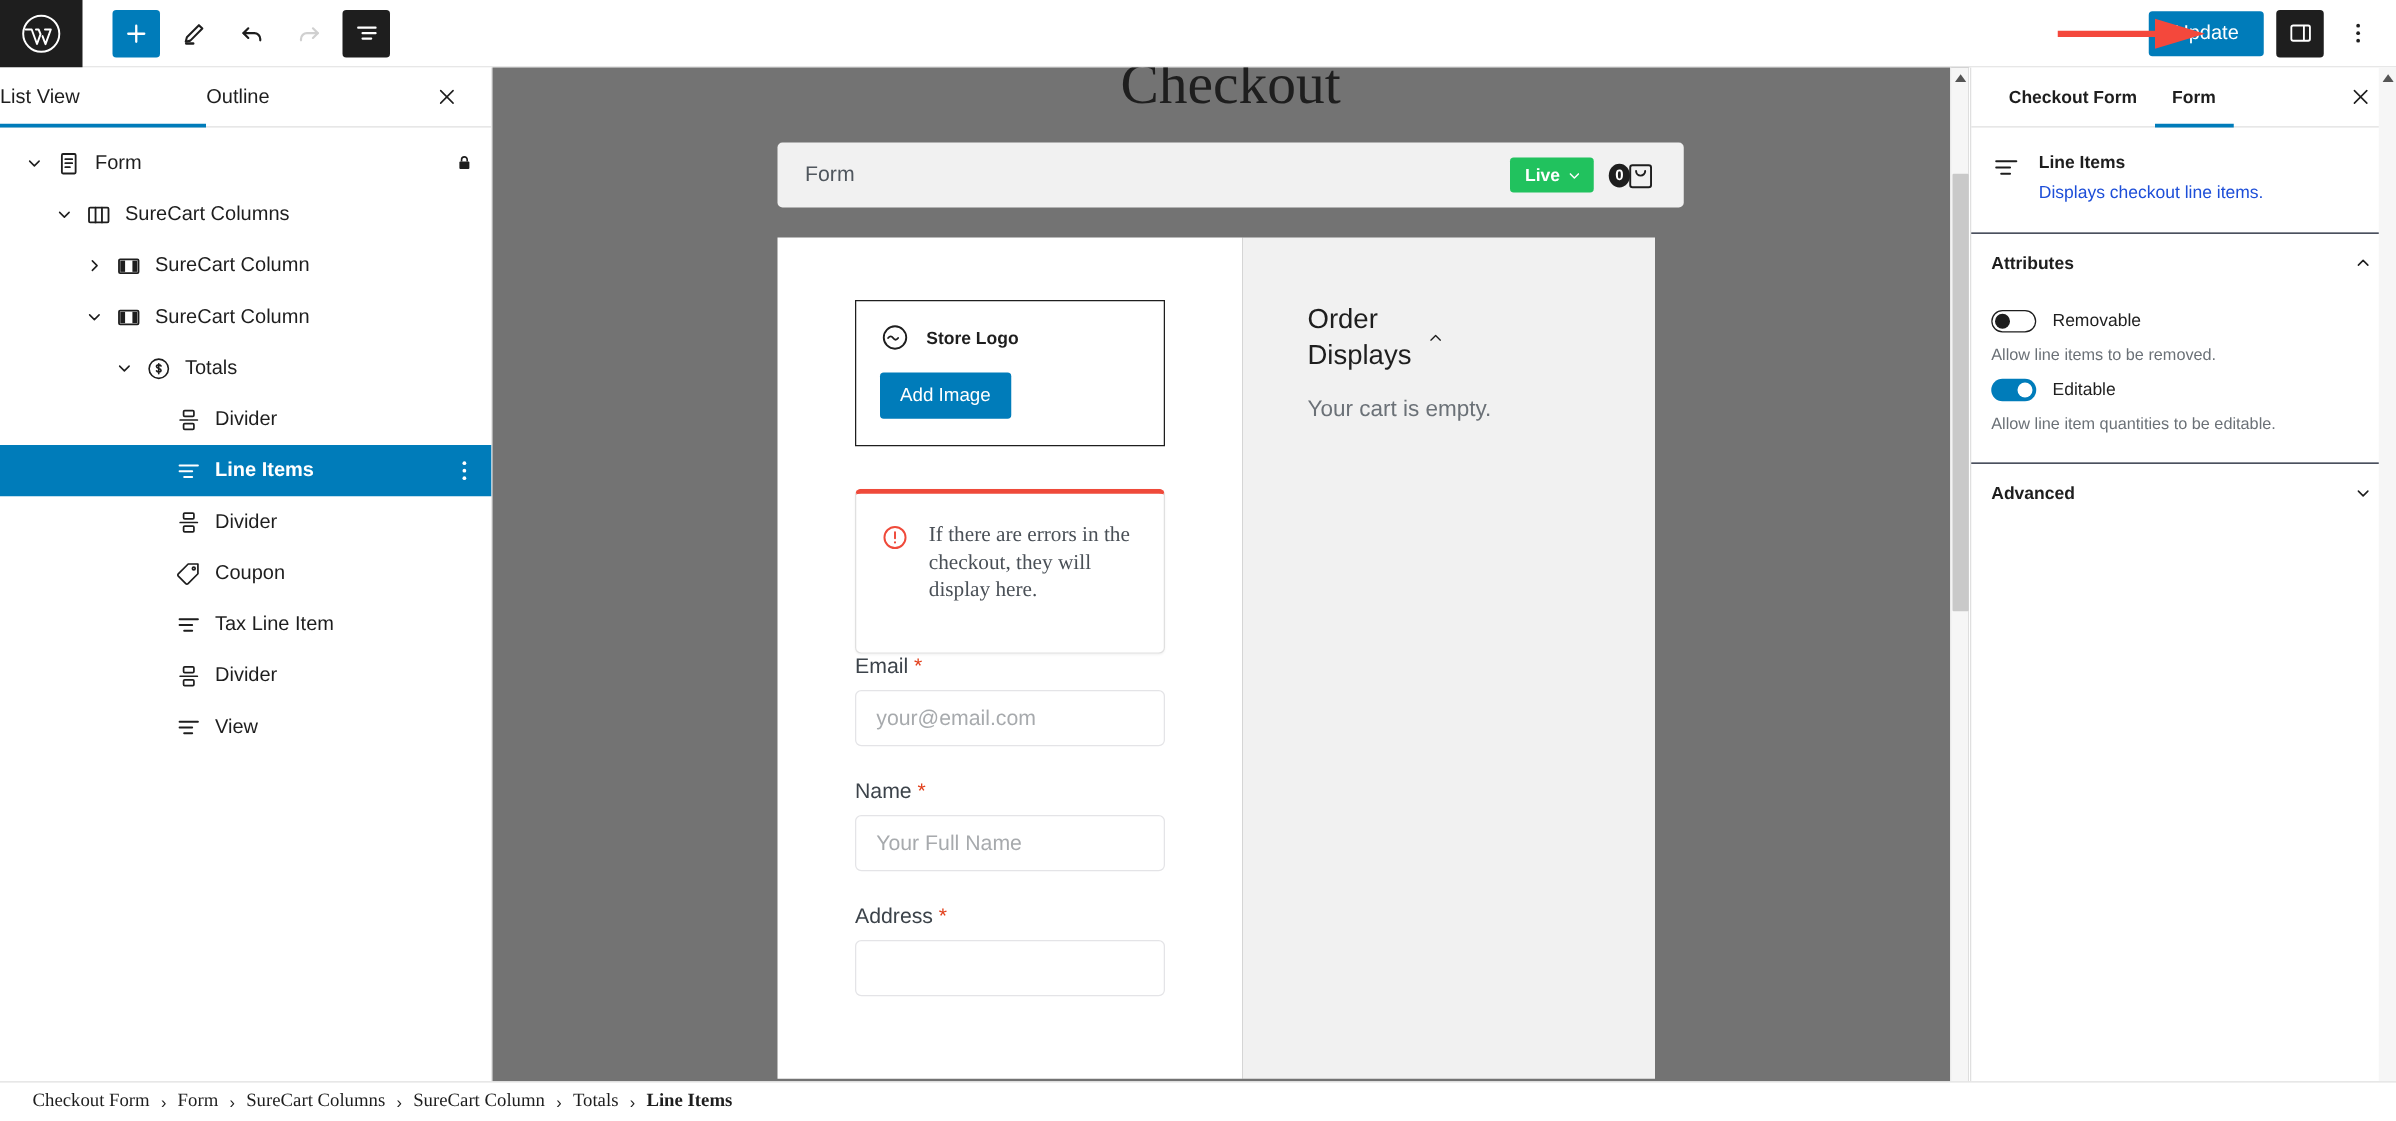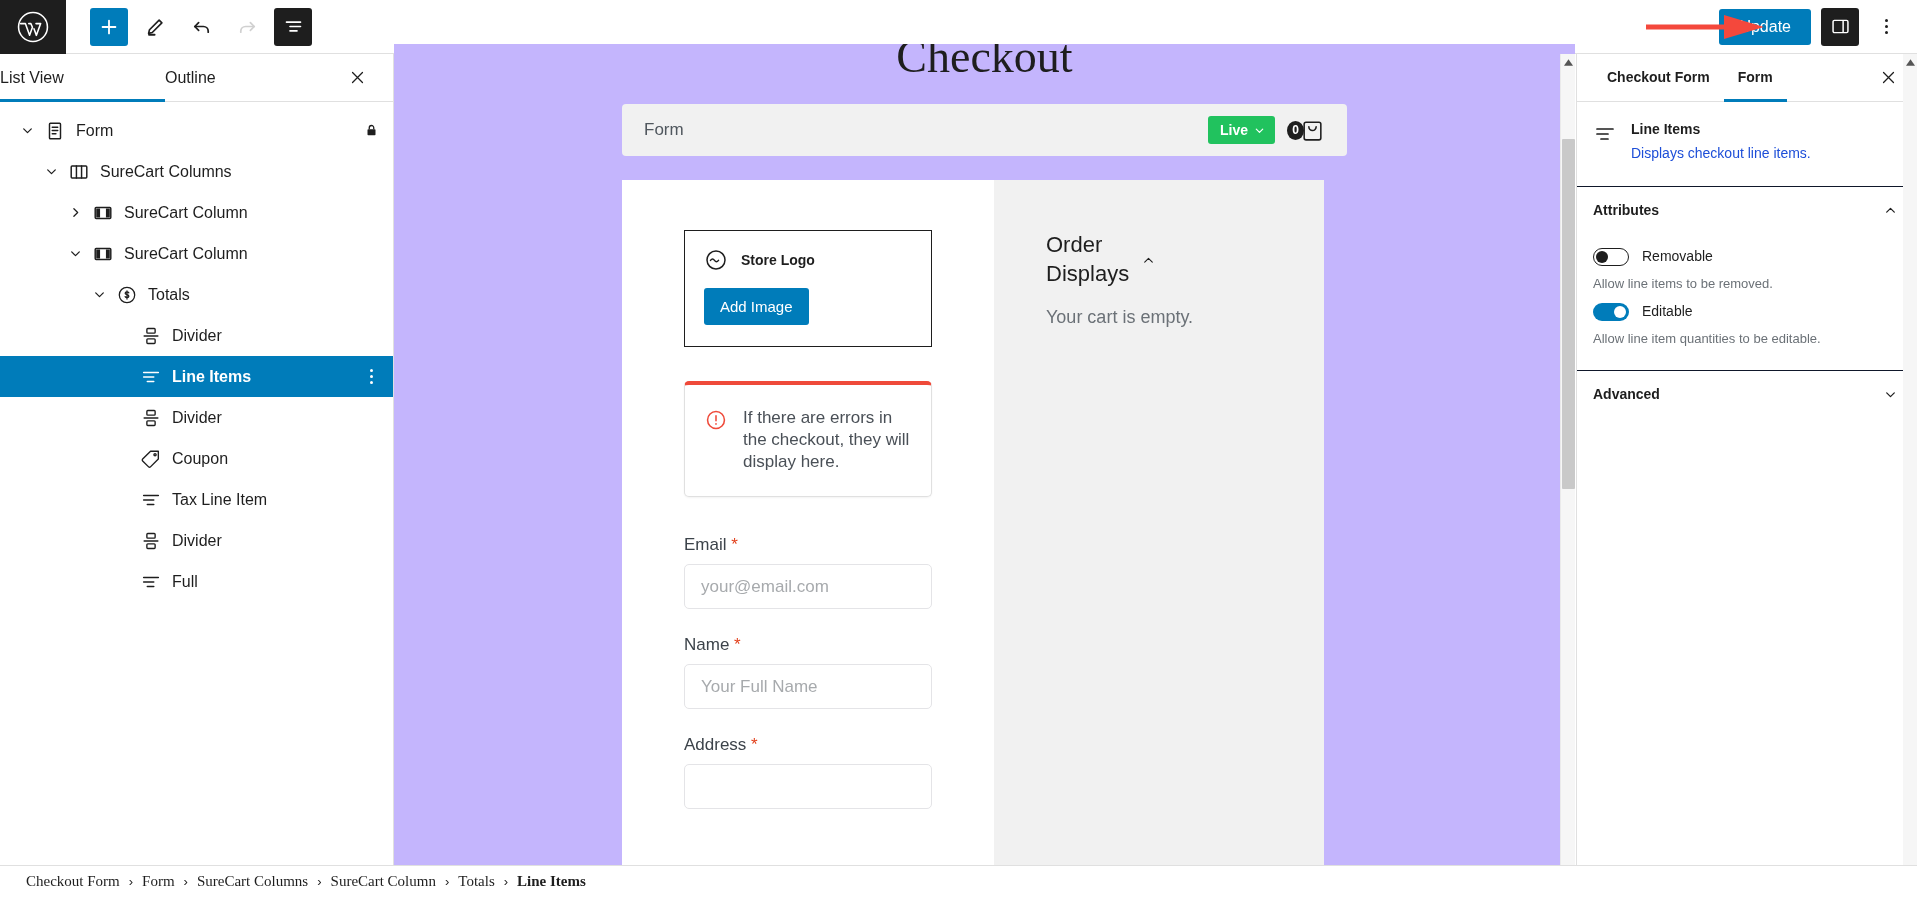--- a/index.html
+++ b/index.html
@@ -89,22 +89,22 @@
   .trow .tlabel { white-space: nowrap; }
   .trow .lock { margin-left: auto; display: flex; align-items: center; }
   .trow .rowmenu {
     margin-left: auto; display: flex; flex-direction: column; gap: 3px;
     align-items: center; padding: 6px 6px 6px 10px;
   }
   .trow .rowmenu i { width: 3px; height: 3px; border-radius: 50%; background: #fff; display: block; }
 
   
   .canvas {
-    position: absolute; top: 44px; left: 394px; width: 1181px; height: 843px;
-    background: #c4b5fd; overflow: hidden;
+    position: absolute; top: 54px; left: 394px; width: 1181px; height: 843px;
+    background: #737373; overflow: hidden;
   }
   .canvas-inner { position: absolute; top: -14px; left: 0; width: 1181px; }
   .page-title {
     text-align: center; font-size: 46px; font-weight: 400; color: #1e1e1e;
     font-family: "Liberation Serif", serif; height: 56px; overflow: hidden;
   }
   .form-header {
     margin: 18px 228px 0 228px; background: #f1f1f1; border-radius: 4px;
     height: 52px; display: flex; align-items: center; padding: 0 22px;
   }
@@ -132,22 +132,22 @@
   }
   .logo-row { display: flex; align-items: center; gap: 13px; margin-bottom: 16px; }
   .logo-row span { font-size: 14px; font-weight: 700; color: #1e1e1e; }
   .add-image-btn {
     background: #007cba; color: #fff; border: none; border-radius: 3px;
     font-size: 15px; padding: 11px 16px; cursor: pointer;
     font-family: "Liberation Sans", sans-serif; line-height: 1;
   }
   .error-card {
     border: 1px solid #e0e0e0; border-top: 4px solid #ef4a3a; border-radius: 5px;
-    background: #fff; padding: 22px 20px 24px 20px; margin-bottom: 38px;
-    display: flex; gap: 16px; box-shadow: 0 1px 2px rgba(0,0,0,.05);
+    background: #fff; padding: 22px 20px 40px 20px; 
+    display: flex; gap: 16px; box-shadow: 0 1px 2px rgba(0,0,0,.05); font-family: Liberation Serif, serif;
   }
   .error-card p { font-size: 17px; line-height: 1.28; color: #4a5057; }
   .field { margin-bottom: 26px; }
   .field label {
     display: block; font-size: 17px; color: #3c434a; margin-bottom: 9px;
   }
   .req { color: #e2401c; }
   .field input {
     width: 100%; height: 45px; border: 1px solid #e4e4e7; border-radius: 5px;
     padding: 0 16px; font-size: 17px; color: #2c3338; background: #fff;
@@ -477,21 +477,21 @@
           <span class="tlabel">Divider</span>
         </div>
         <div class="trow">
           <span style="flex:0 0 110px"></span>
           <span class="chev"></span>
           <span class="bicon">
             <svg width="22" height="22" viewBox="0 0 24 24" fill="none" stroke="#1e1e1e" stroke-width="1.7" stroke-linecap="round" stroke-linejoin="round">
               <path d="M4 7h16M4 12h11M8 17h7"></path>
             </svg>
           </span>
-          <span class="tlabel">Full</span>
+          <span class="tlabel">View</span>
         </div>
       </div>
   </div>
 
   <div class="canvas">
     <div class="canvas-inner">
       <div class="page-title">Checkout</div>
 
       <div class="form-header">
         <span class="fh-title">Form</span>

